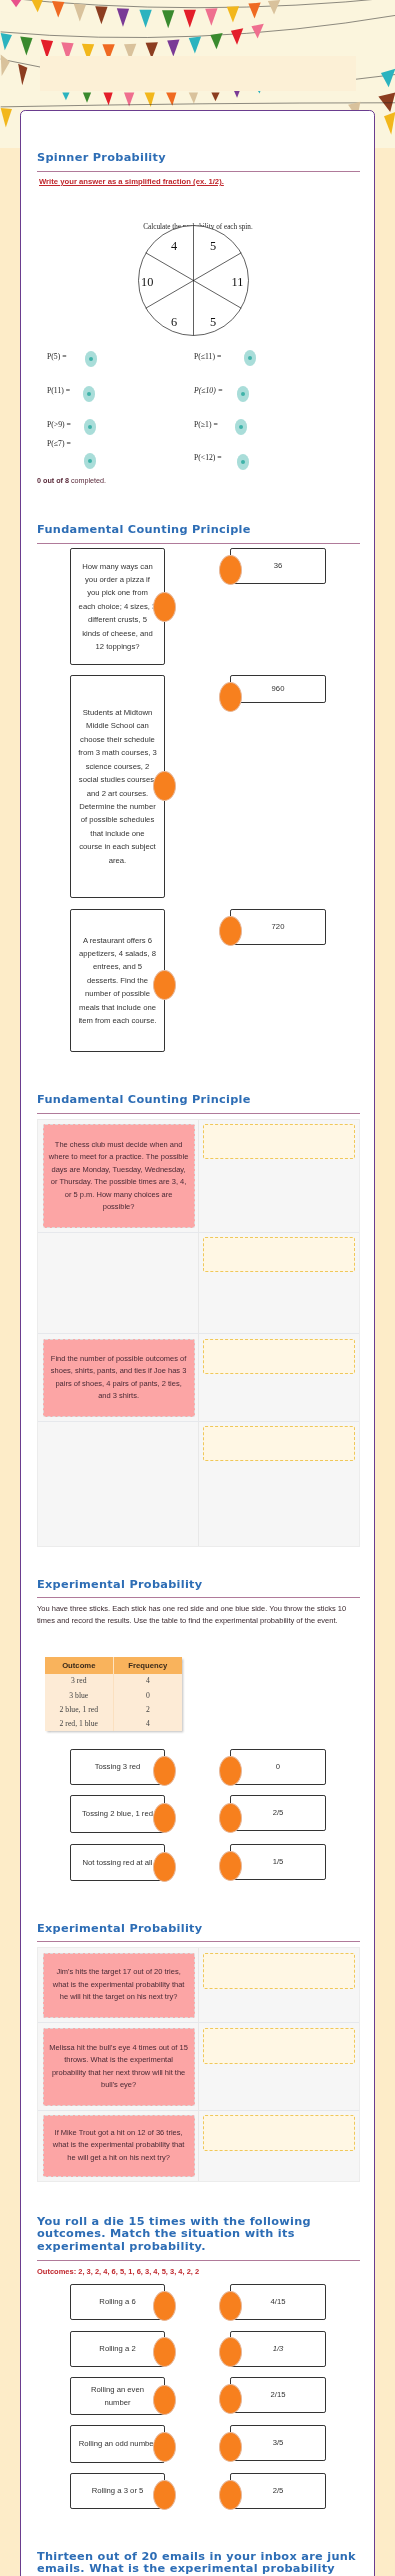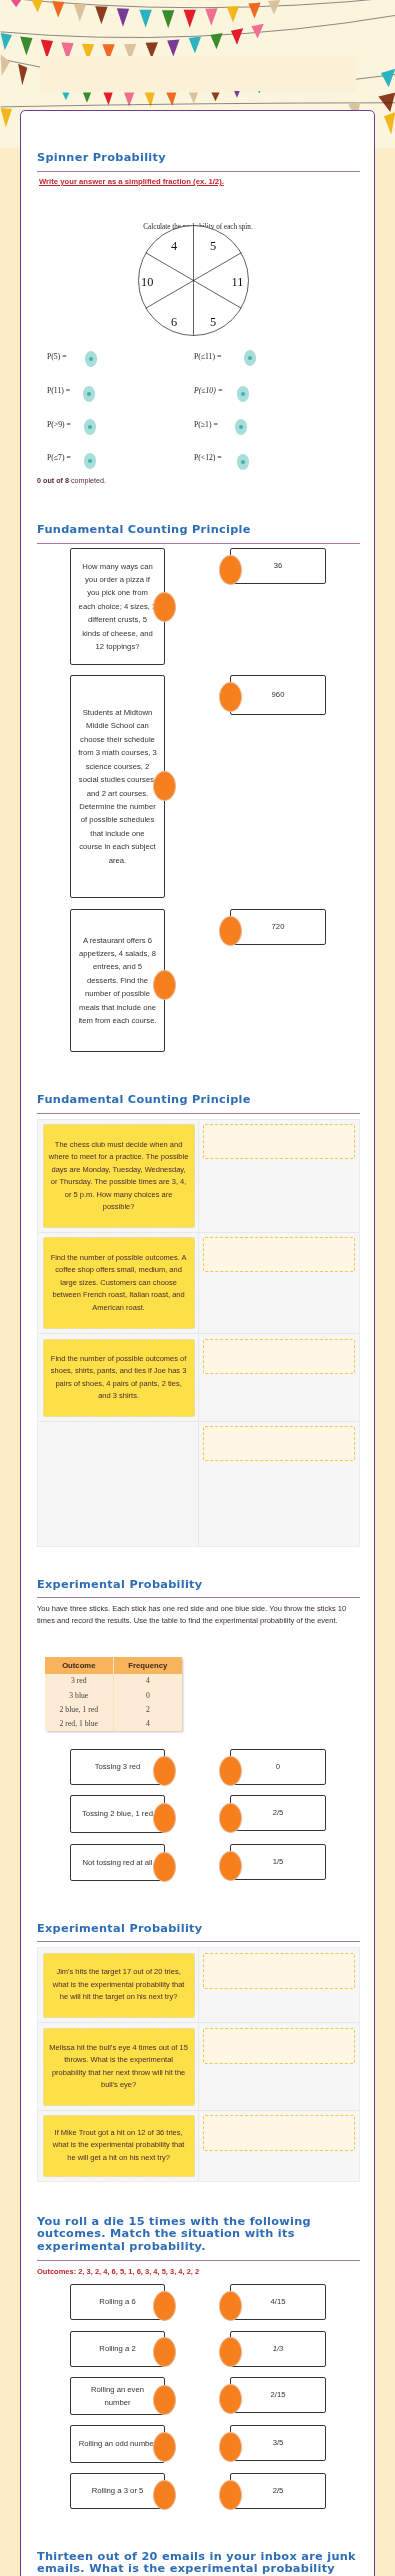--- a/index.html
+++ b/index.html
@@ -60,21 +60,21 @@
   .odot {
     position: absolute; width: 23px; height: 30px; border-radius: 50%;
     background: #f7801e; border: 0.8px solid #e6b79a; cursor: pointer;
   }
   .dd-table {
     position: absolute; left: 37px; width: 323px; background: #f6f6f6;
     border: 0.5px solid #ececec;
   }
   .dd-row { position: absolute; left: 0; width: 321px; border-bottom: 0.5px solid #e6e8ec; }
   .dd-prompt {
-    position: absolute; left: 4.6px; width: 152px; background: #fde047;
+    position: absolute; left: 4.6px; width: 152px; background: #fca5a5;
     border: 0.8px dashed #dcdcdc; border-radius: 2.1px;
     display: flex; align-items: center; justify-content: center; text-align: center;
     font-family: "Liberation Sans", sans-serif; font-size: 7.5px; line-height: 12.4px; color: #4a2a35;
     padding: 5.2px 5.2px;
   }
   .dd-divider { position: absolute; left: 160px; top: 0; bottom: 0; width: 0.5px; background: #e8e8e8; }
   .dd-drop {
     position: absolute; left: 165px; width: 152px; background: #fff7e4;
     border: 1px dashed #f0c85a; border-radius: 2.1px; cursor: pointer;
   }
@@ -188,56 +188,55 @@
 <div class="prow" style="left:47px; top:386px;">P(11) =</div>
 <div class="dot" style="left:83px; top:386px;"></div>
 <div class="prow" style="left:194px; top:386px;font-style:italic;">P(≤10) =</div>
 <div class="dot" style="left:237px; top:386px;"></div>
 
 <div class="prow" style="left:47px; top:420px;">P(&gt;9) =</div>
 <div class="dot" style="left:84px; top:419px;"></div>
 <div class="prow" style="left:194px; top:420px;">P(≥1) =</div>
 <div class="dot" style="left:235px; top:419px;"></div>
 
-<div class="prow" style="left:47px; top:453px;">P(≤7) =</div>
+<div class="prow" style="left:47px; top:439px;">P(≤7) =</div>
 <div class="dot" style="left:84px; top:453px;"></div>
 <div class="prow" style="left:194px; top:453px;">P(&lt;12) =</div>
 <div class="dot" style="left:237px; top:454px;"></div>
 
 <div class="completed"><b>0 out of 8</b><span> completed.</span></div>
 
 <div class="section-title" style="top:524px;">Fundamental Counting Principle</div>
 <div class="rule" style="top:543px;"></div>
 
 <div class="mbox left" style="top:548px; height:117px;">How many ways can you order a pizza if you pick one from each choice; 4 sizes, 3 different crusts, 5 kinds of cheese, and 12 toppings?</div>
 <div class="odot" style="left:153px; top:592px;"></div>
 <div class="mbox right" style="top:548px; height:36px;">36</div>
 <div class="odot" style="left:219px; top:555px;"></div>
 
 <div class="mbox left" style="top:675px; height:223px;">Students at Midtown Middle School can choose their schedule from 3 math courses, 3 science courses, 2 social studies courses, and 2 art courses. Determine the number of possible schedules that include one course in each subject area.</div>
 <div class="odot" style="left:153px; top:771px;"></div>
-<div class="mbox right" style="top:675px; height:40px;">960</div>
+<div class="mbox right" style="top:675px; height:28px;">960</div>
 <div class="odot" style="left:219px; top:682px;"></div>
 
 <div class="mbox left" style="top:909px; height:143px;">A restaurant offers 6 appetizers, 4 salads, 8 entrees, and 5 desserts. Find the number of possible meals that include one item from each course.</div>
 <div class="odot" style="left:153px; top:970px;"></div>
 <div class="mbox right" style="top:909px; height:36px;">720</div>
 <div class="odot" style="left:219px; top:916px;"></div>
 
 <div class="section-title" style="top:1094px;">Fundamental Counting Principle</div>
 <div class="rule" style="top:1113px;"></div>
 
 <div class="dd-table" style="top:1119px; height:428px;">
   <div class="dd-divider"></div>
   <div class="dd-row" style="top:0; height:113px;">
     <div class="dd-prompt" style="top:4.1px; height:104px;">The chess club must decide when and where to meet for a practice. The possible days are Monday, Tuesday, Wednesday, or Thursday. The possible times are 3, 4, or 5 p.m. How many choices are possible?</div>
     <div class="dd-drop" style="top:4.1px; height:35px;"></div>
   </div>
   <div class="dd-row" style="top:113px; height:101px;">
-    <div class="dd-prompt" style="top:4.1px; height:92px;">Find the number of possible outcomes. A coffee shop offers small, medium, and large sizes. Customers can choose between French roast, Italian roast, and American roast.</div>
     <div class="dd-drop" style="top:4.1px; height:35px;"></div>
   </div>
   <div class="dd-row" style="top:214px; height:88px;">
     <div class="dd-prompt" style="top:4.6px; height:78px;">Find the number of possible outcomes of shoes, shirts, pants, and ties if Joe has 3 pairs of shoes, 4 pairs of pants, 2 ties, and 3 shirts.</div>
     <div class="dd-drop" style="top:4.6px; height:35px;"></div>
   </div>
   <div class="dd-row" style="top:301px; height:126px; border-bottom:none;">
     <div class="dd-drop" style="top:4.6px; height:35px;"></div>
   </div>
 </div>

